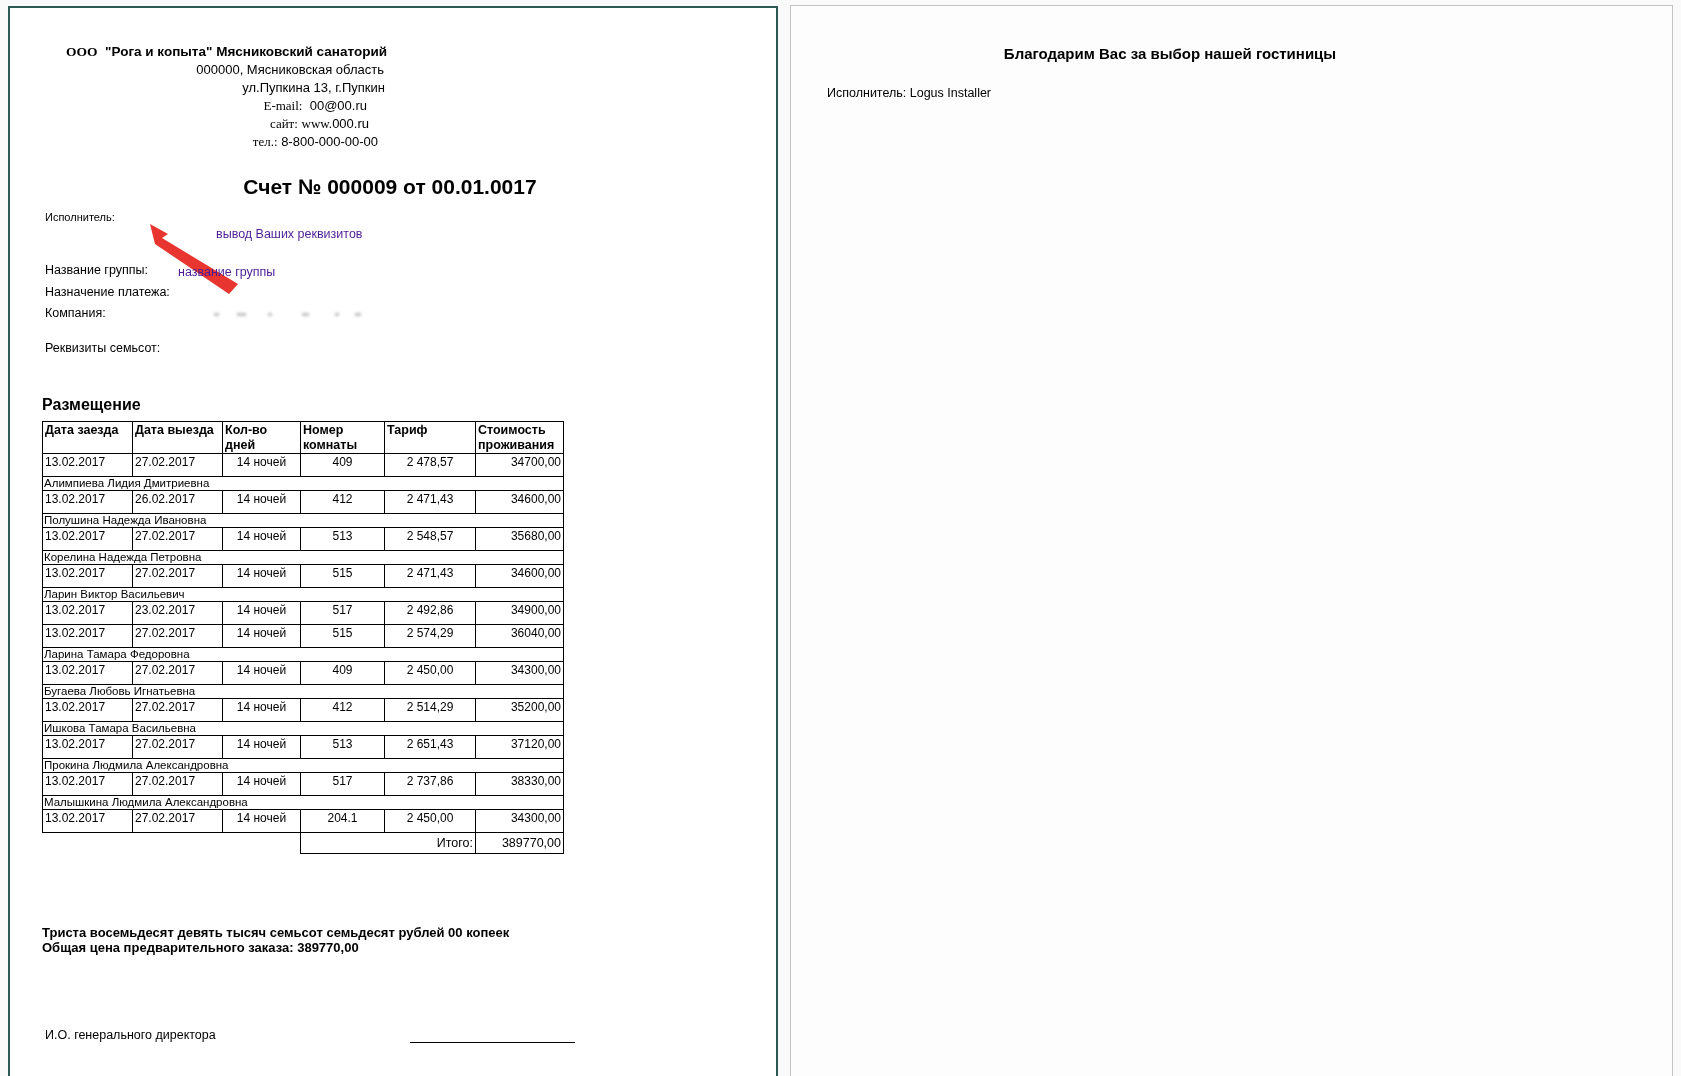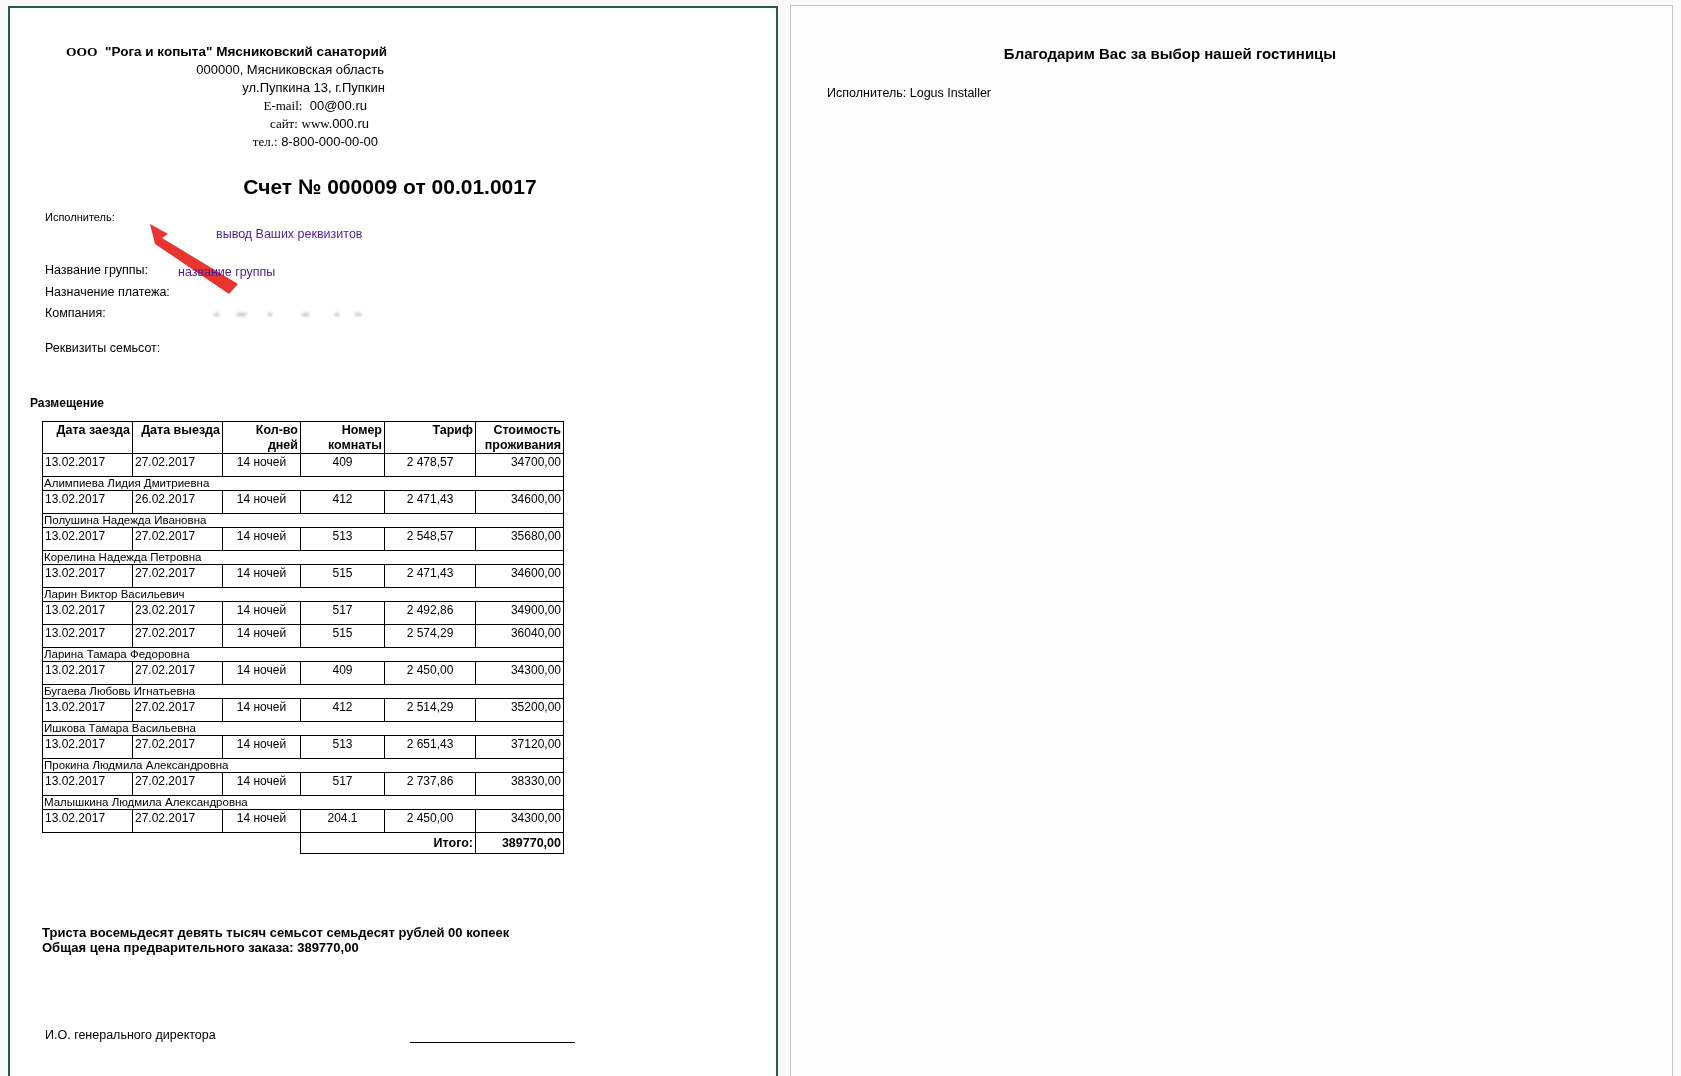--- a/index.html
+++ b/index.html
@@ -54,44 +54,44 @@
     filter:blur(1.5px); opacity:.55; white-space:nowrap; }
   #company-smudge span { display:inline-block; height:3px; background:#8a8a8a;
     margin:5px 4px 0 4px; vertical-align:top; }
   #company-smudge span:nth-child(1){width:5px}
   #company-smudge span:nth-child(2){width:9px; margin-left:14px}
   #company-smudge span:nth-child(3){width:4px; margin-left:18px}
   #company-smudge span:nth-child(4){width:7px; margin-left:26px}
   #company-smudge span:nth-child(5){width:4px; margin-left:22px}
   #company-smudge span:nth-child(6){width:6px; margin-left:12px}
 
-  #placement-title { left:20px; top:388px; font-size:12px; font-weight:bold; }
+  #placement-title { left:32px; top:388px; font-size:16px; font-weight:bold; }
 
   
   #acc-table {
     position:absolute; left:32px; top:413px; width:521px;
     border-collapse:collapse; table-layout:fixed;
   }
   #acc-table th, #acc-table td {
     border:1px solid #000; padding:0 2px; overflow:hidden;
   }
   #acc-table thead th {
-    font-size:12.5px; font-weight:bold; text-align:right;
+    font-size:12.5px; font-weight:bold; text-align:left;
     vertical-align:top; height:30px; line-height:15px; padding-top:1px;
   }
   #acc-table .r-data td {
     height:21px; font-size:12px; line-height:14px;
     vertical-align:top; padding-top:1px;
   }
   #acc-table .r-name td {
     height:13px; font-size:11.5px; line-height:13px;
     vertical-align:top; padding:0 1px;
   }
   #acc-table .r-total td {
-    height:20px; font-size:12.5px; font-weight:bold; vertical-align:middle;text-align:right;
+    height:20px; font-size:12.5px; font-weight:normal; vertical-align:middle;text-align:right;
   }
   #acc-table td.nb { border:none; border-top:1px solid #000; }
   .al { text-align:left; } .ac { text-align:center; } .ar { text-align:right; }
 
   .totals-line { font-size:13px; font-weight:bold; white-space:nowrap; }
   #total-price-line { left:32px; top:932px; }
   #total-words-line { left:32px; top:917px; }
 
   #signature-label { left:35px; top:1020px; font-size:12.5px; }
   #signature-line { left:400px; top:1010px; width:165px; height:24px;

